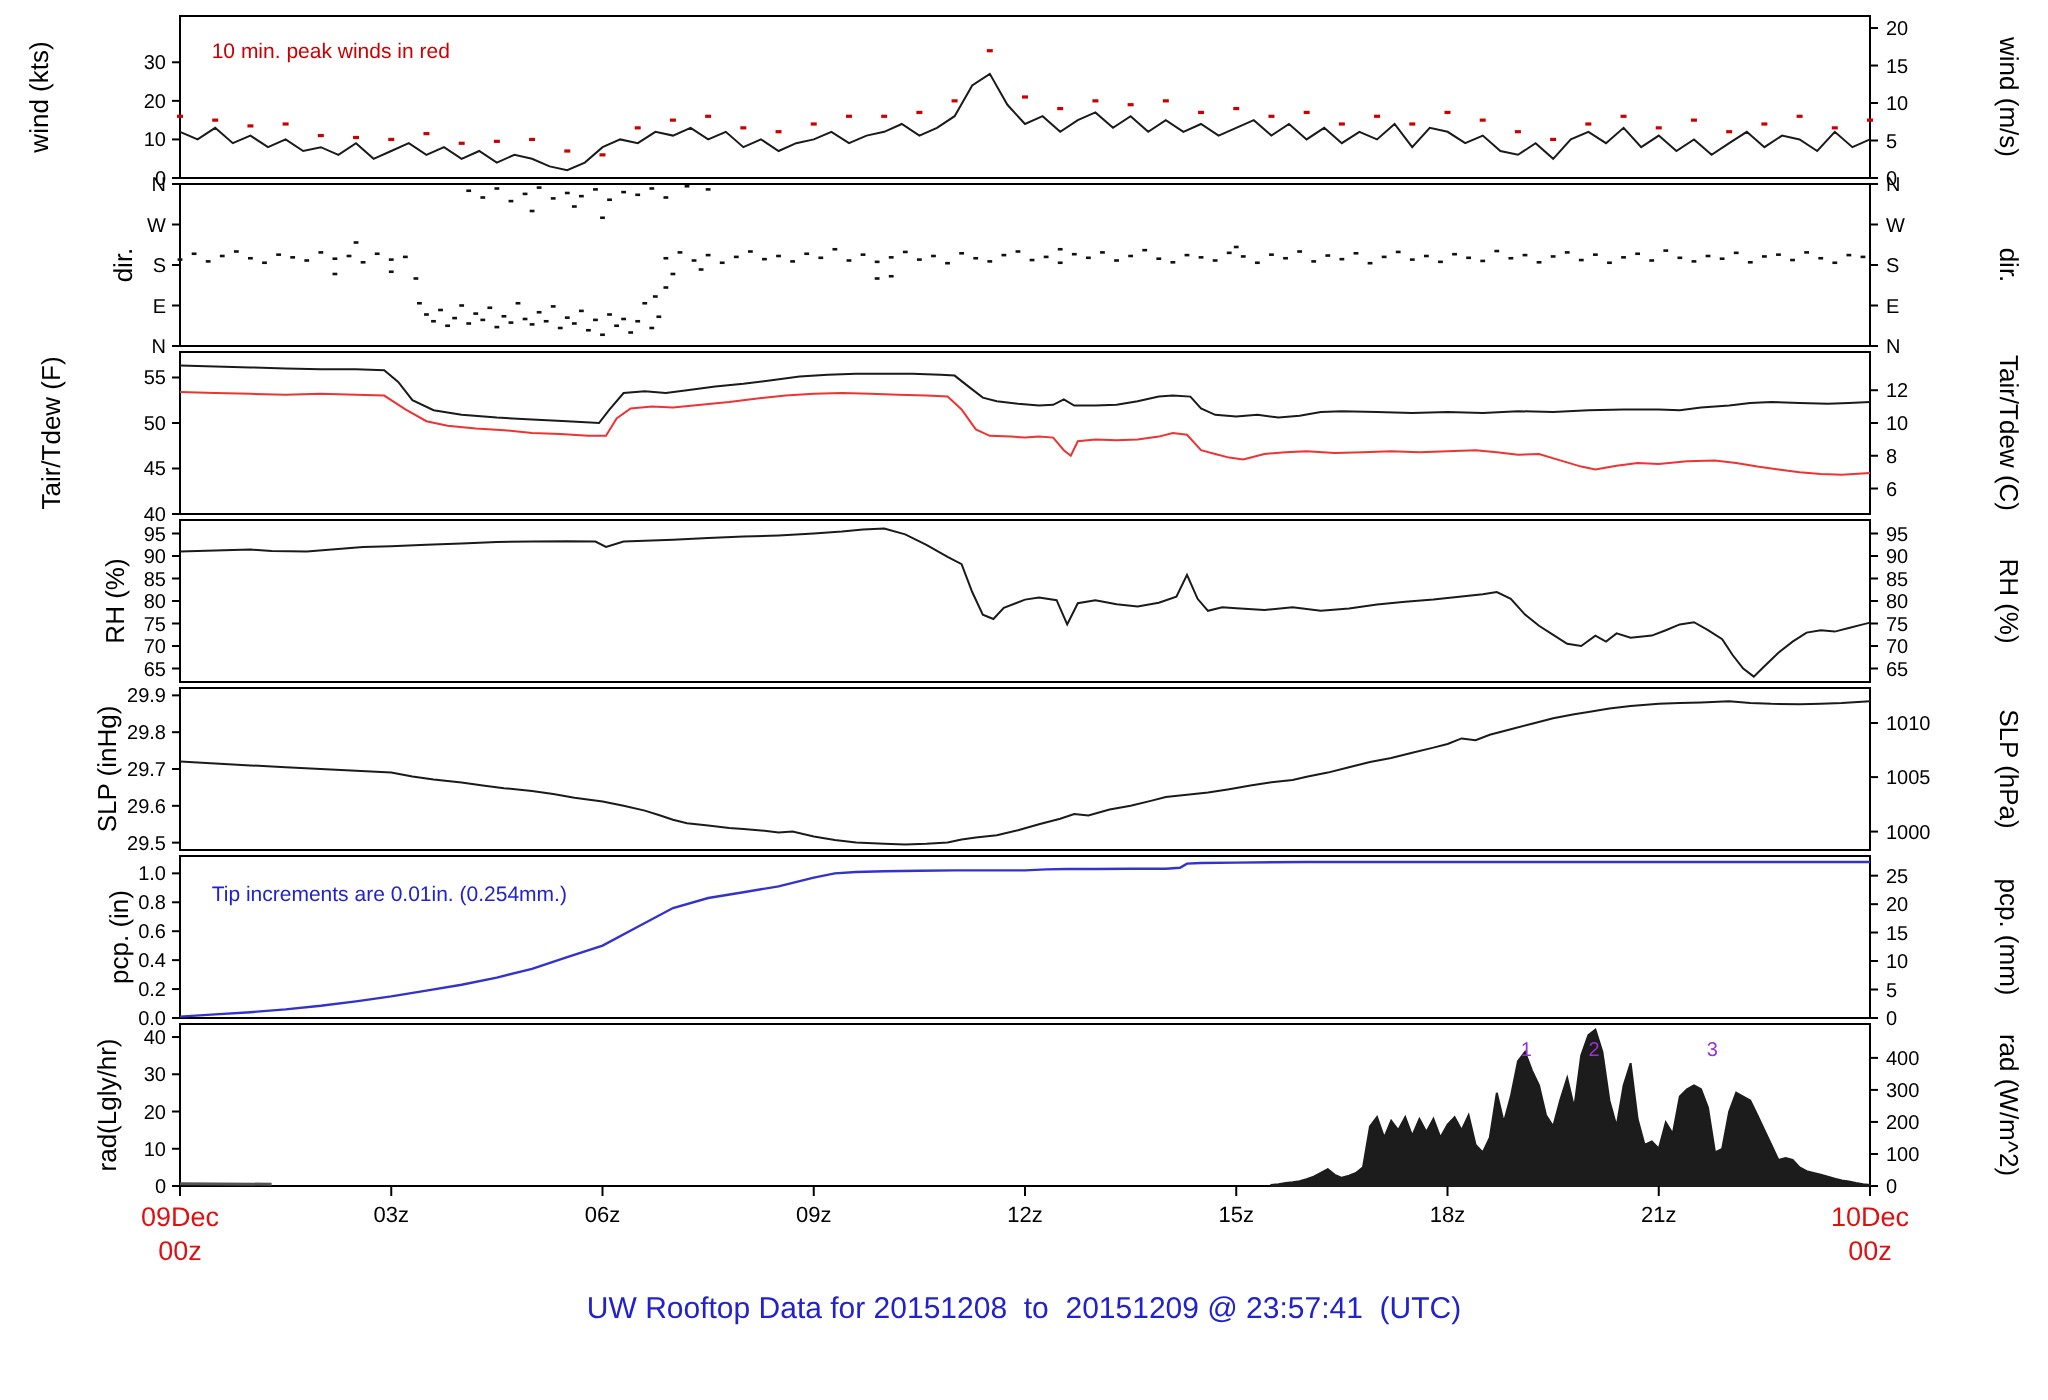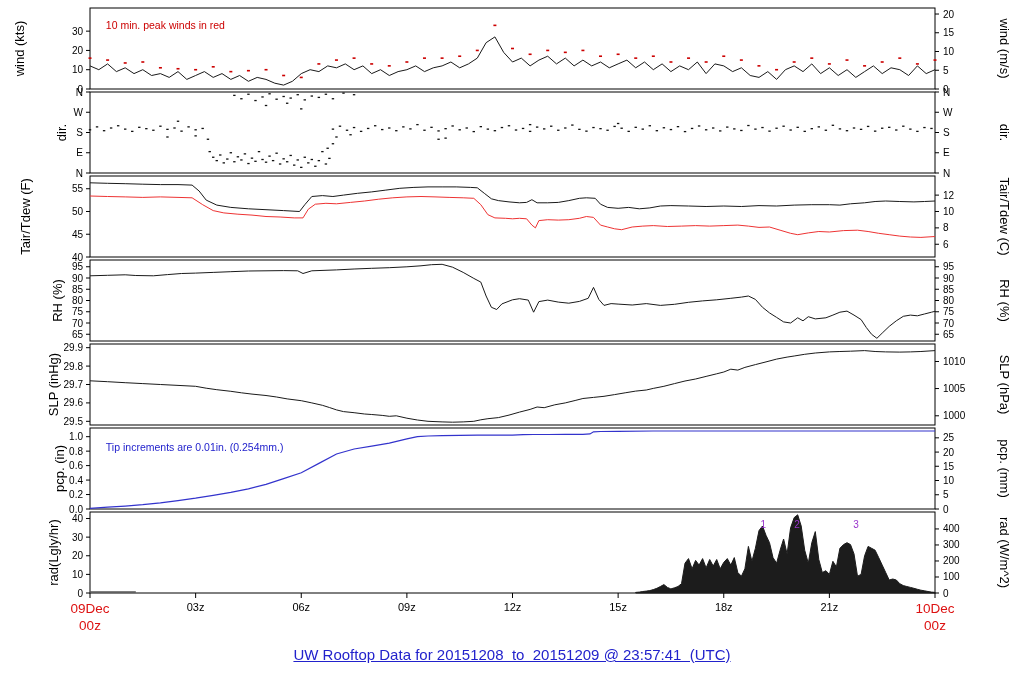--- a/index.html
+++ b/index.html
@@ -1,20 +1,20 @@
 <!DOCTYPE html>
 <html><head>
 <meta charset="utf-8">
 <style>
   html,body{margin:0;padding:0;background:#fff;}
   .page{position:relative;width:1024px;height:700px;background:#ffffff;overflow:hidden;
         font-family:"Liberation Sans", sans-serif;}
   svg text{font-family:"Liberation Sans", sans-serif;}
   .title{position:absolute;left:0;right:0;top:646px;text-align:center;
-         font-size:15px;white-space:pre;text-decoration:underline;}
+         font-size:15px;white-space:pre;}
 </style>
 </head>
 <body>
 
 <div class="page">
   <svg id="plot" width="1024" height="700">
       <g>
         <rect x="90" y="8" width="845" height="81" fill="#ffffff" stroke="#000" stroke-width="1"></rect>
         <line x1="86" y1="89" x2="90" y2="89" stroke="#000"></line>
         <text x="83" y="92.5" text-anchor="end" font-size="10" fill="#000">0</text>

